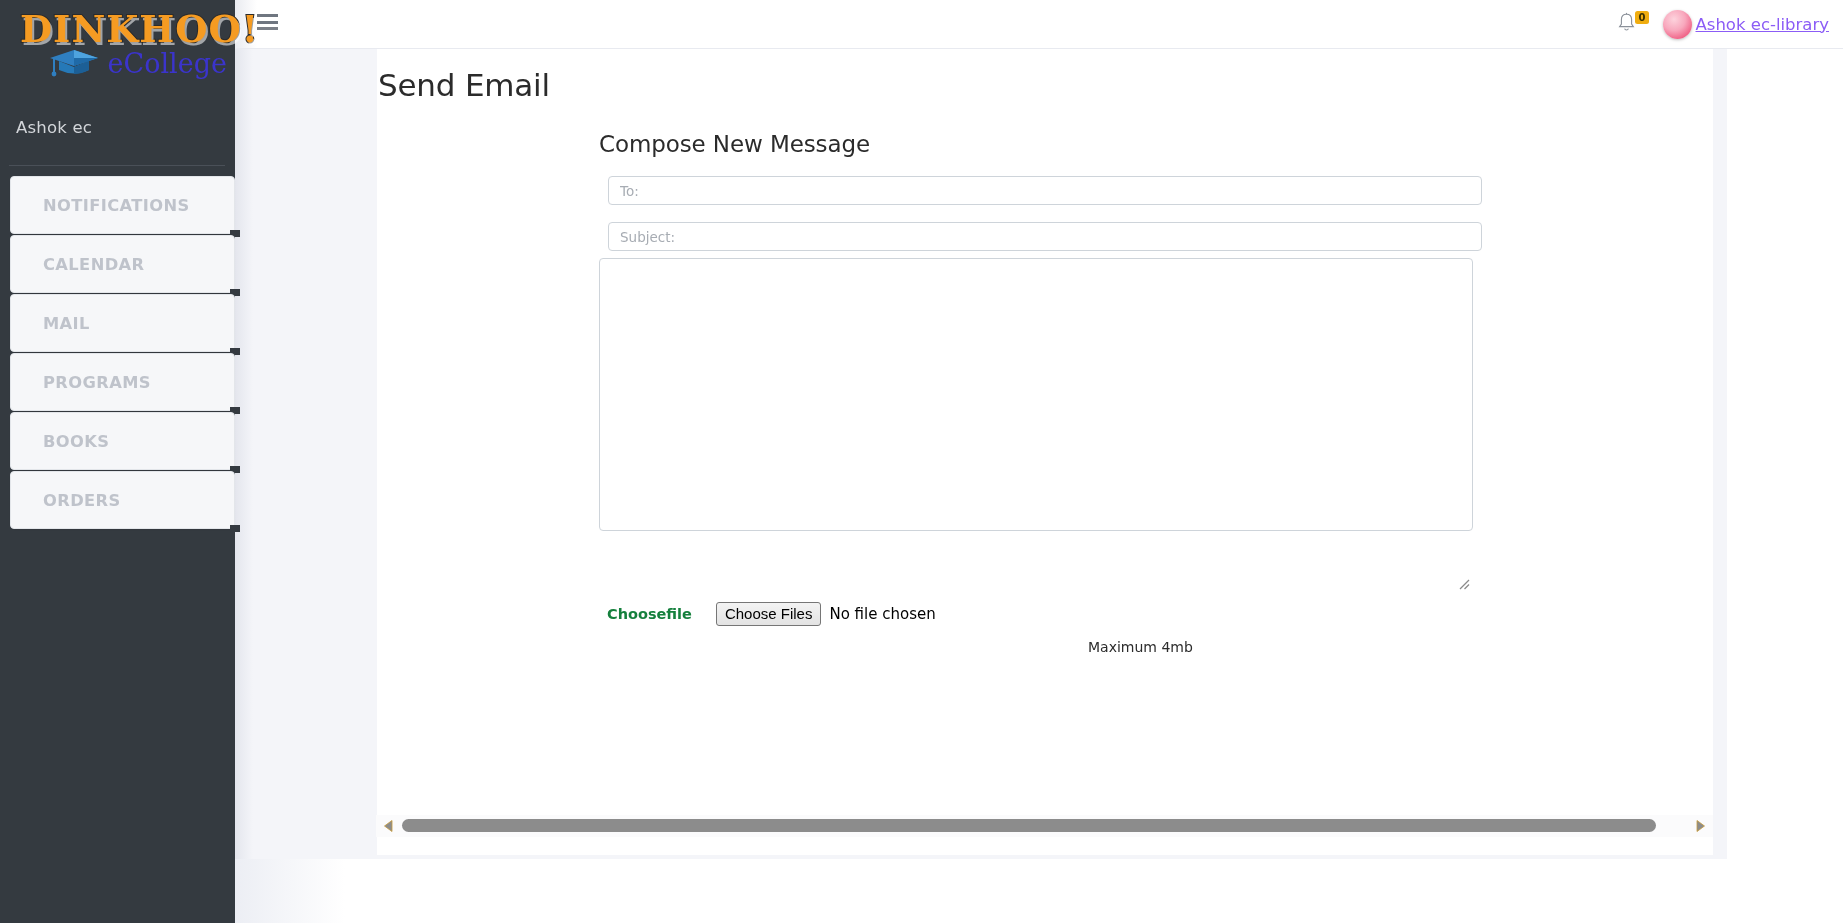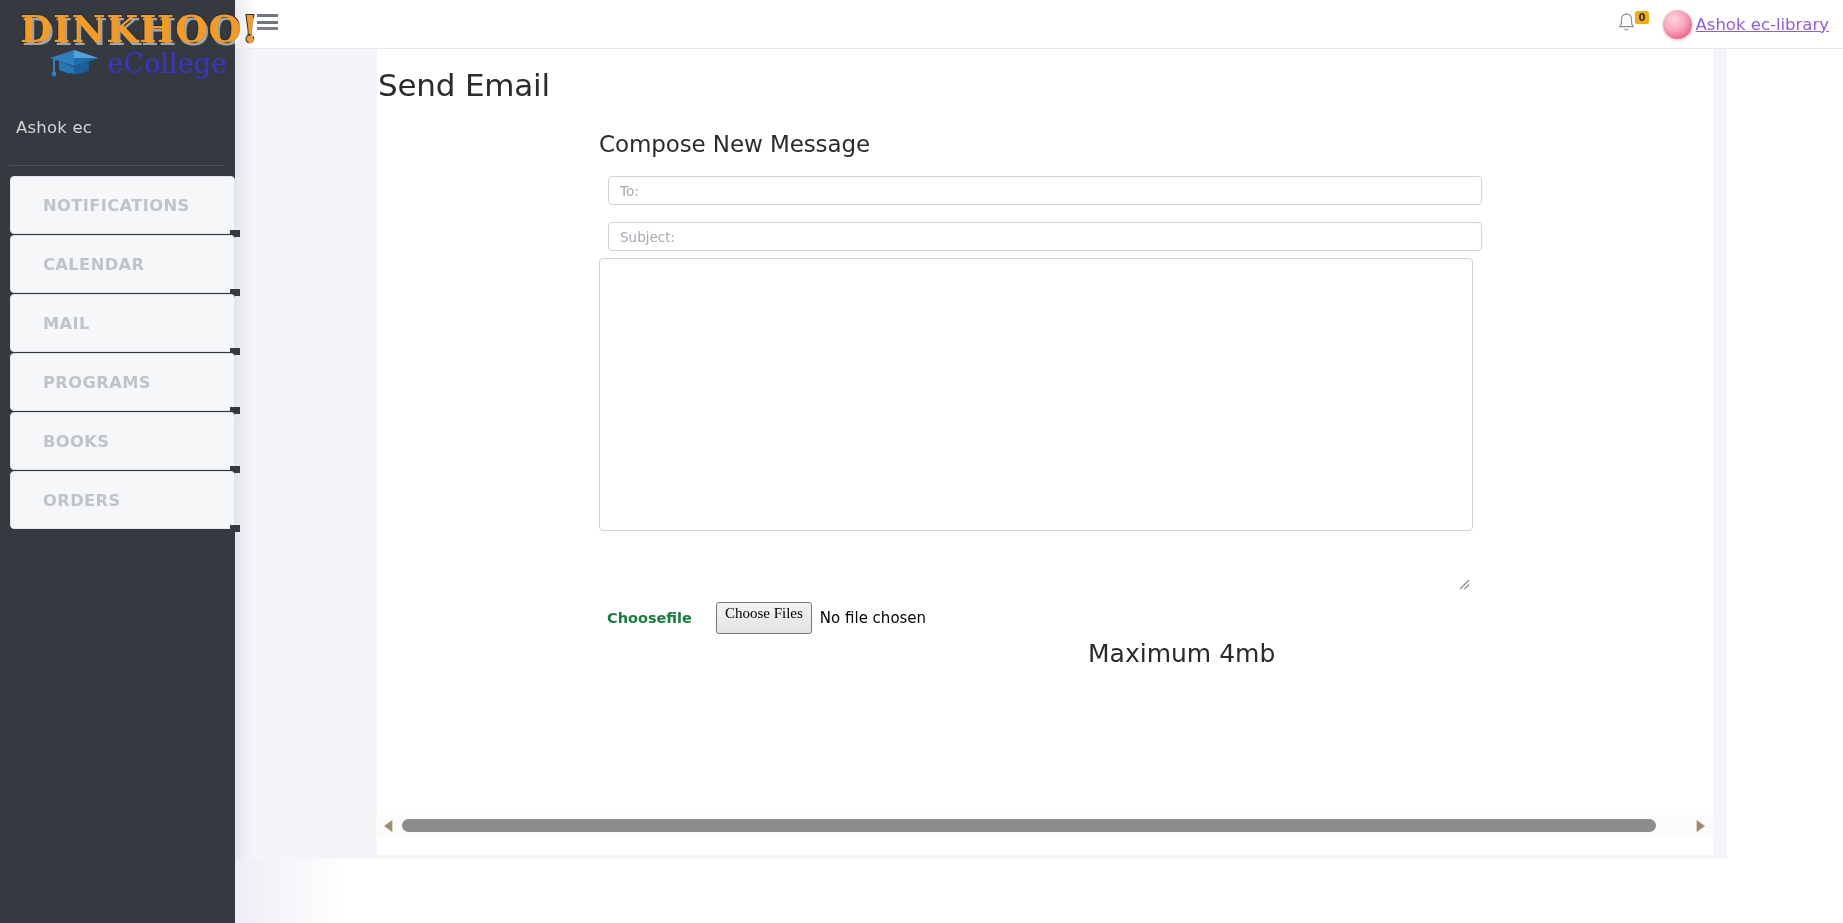--- a/index.html
+++ b/index.html
@@ -312,37 +312,37 @@
     display: flex;
     align-items: center;
     font-size: 15px;
     font-family: "DejaVu Sans", sans-serif;
     color: #000;
   }
   .choose-btn {
     border: 1px solid #767676;
     background: linear-gradient(#f3f3f3, #e3e3e3);
     border-radius: 3px;
-    padding: 1px 8px 10px 8px;
+    padding: 1px 8px 2px 8px;
     font-size: 15px;
-    font-family: Liberation Serif, serif;
+    font-family: Liberation Sans, sans-serif;
     color: #000;
     cursor: pointer;
     line-height: 19px;
   }
   .no-file {
     margin-left: 8px;
     font-size: 15px;
     color: #000;
   }
   .max-note {
     position: absolute;
     left: 711px;
     top: 590px;
-    font-size: 25px;
+    font-size: 14px;
     color: #2b2b2b;
     font-family: "DejaVu Sans", sans-serif;
   }
 
   .send-btn {
     position: absolute;
     left: 1408px;
     top: 559px;
     background: #3a7fba;
     border: 1px solid #3577ad;

